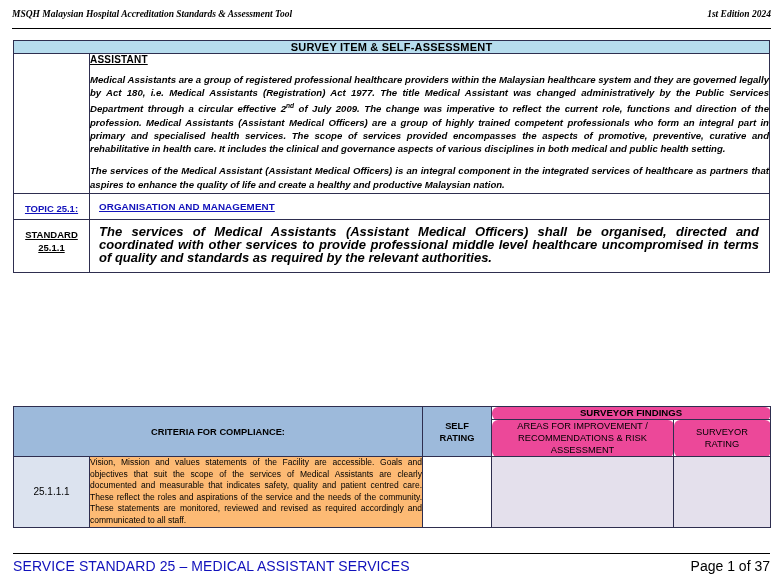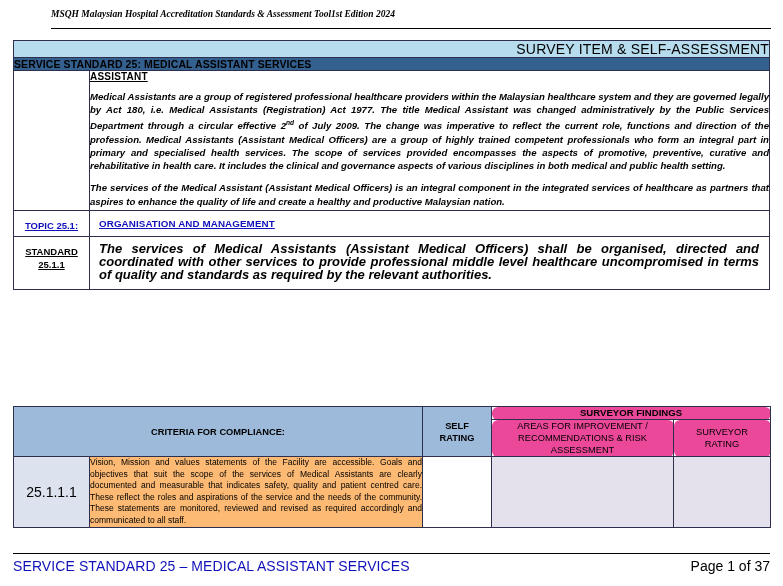--- a/index.html
+++ b/index.html
@@ -19,28 +19,27 @@
   
   .page-header {
     position: absolute;
     top: 8px;
     left: 12px;
     right: 12px;
     height: 20px;
     border-bottom: 1px solid #000;
     display: flex;
     align-items: flex-start;
-    justify-content: flex-start;
+    justify-content: space-between;
     font-family: "Liberation Serif", serif;
     font-style: italic;
     font-weight: bold;
     font-size: 9.5px;
     line-height: 12px;
     color: #000;
-    margin-left: 39px;
   }
   .page-header .hdr-right { white-space: nowrap; }
 
   
   .doc-table {
     position: absolute;
     top: 40px;
     left: 13px;
     width: 757px;
     border-collapse: collapse;
@@ -48,23 +47,23 @@
   }
   .doc-table td, .doc-table th {
     border: 1px solid #2e2e4f;
     padding: 0;
     vertical-align: top;
   }
 
   
   .banner-survey {
     background: #b6dced;
-    text-align: right;
-    font-weight: normal;
-    font-size: 14px;
+    text-align: center;
+    font-weight: bold;
+    font-size: 11px;
     letter-spacing: .2px;
     padding: 13px 4px 13px 4px;
     color: #000;
   }
   .banner-standard {
     background: #33608f;
     color: #000;
     font-weight: bold;
     font-size: 10.5px;
     padding: 9px 8px 9px 9px;
@@ -163,21 +162,21 @@
     font-size: 9.3px;
     line-height: 12px;
     color: #000;
     padding: 3px 3px;
     border-radius: 6px;
   }
   .th-purple.bold { font-weight: bold; font-size: 9.6px; }
 
   .cell-num {
     text-align: center;
-    font-size: 14px;
+    font-size: 10px;
     background: #dce3ef;
     vertical-align: top;
     padding-top: 6px;
   }
   .cell-crit {
     background: #fdba74;
     font-size: 8.5px;
     line-height: 11.6px;
     text-align: justify;
     vertical-align: top;
@@ -224,23 +223,20 @@
 <table class="doc-table">
   <colgroup>
     <col style="width:76px">
     <col>
   </colgroup>
   <tbody>
     <tr>
       <td class="banner-survey" colspan="2">SURVEY ITEM &amp; SELF-ASSESSMENT</td>
     </tr>
     <tr>
-      <td class="banner-standard" colspan="2">SERVICE STANDARD  25: MEDICAL ASSISTANT SERVICES</td>
-    </tr>
-    <tr>
       <td class="col-label"></td>
       <td class="body-cell">
         <div class="preamble-title">ASSISTANT</div>
         <p class="para"><span>Medical Assistants are a group of registered professional healthcare providers within the Malaysian healthcare system and they are governed legally by Act 180, i.e.  Medical Assistants (Registration) Act 1977. The title Medical Assistant was changed administratively by the Public Services Department through a circular effective 2</span><sup>nd</sup><span> of July 2009. The change was imperative to reflect the current role, functions and direction of the profession. Medical Assistants (Assistant Medical Officers) are a group of highly trained competent professionals who form an integral part in primary and specialised health services. The scope of services provided encompasses the aspects of promotive, preventive, curative and rehabilitative in health care.  It includes the clinical and governance aspects of various disciplines in both medical and public health setting.</span></p>
         <p class="para">The services of the Medical Assistant (Assistant Medical Officers) is an integral component in the integrated services of healthcare as partners that aspires to enhance the quality of life and create a healthy and productive Malaysian nation.</p>
       </td>
     </tr>
     <tr>
       <td class="col-label">
         <div class="label-inner">

